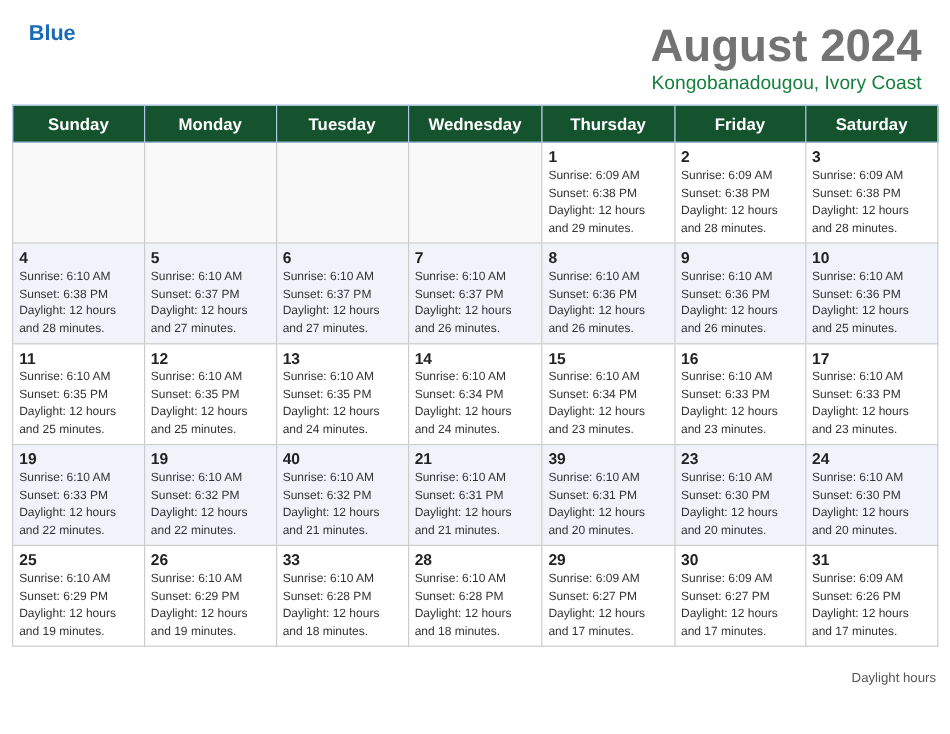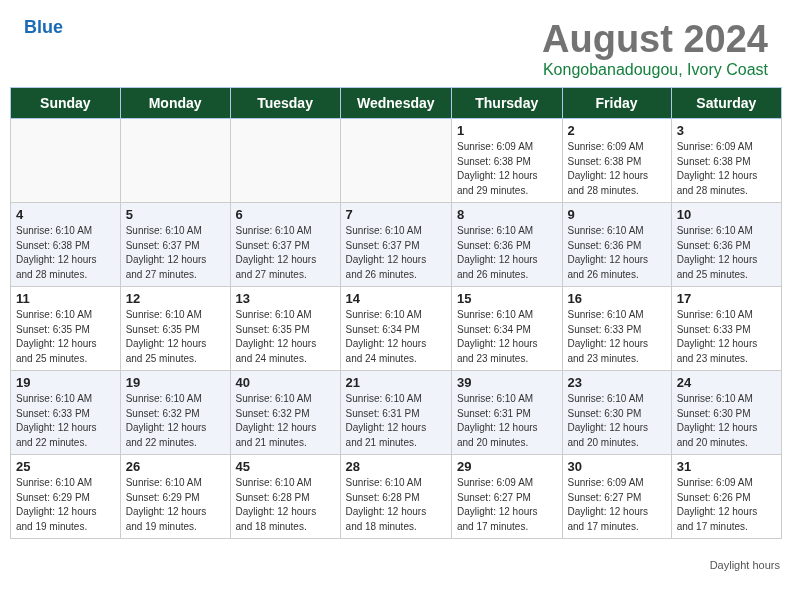--- a/index.html
+++ b/index.html
@@ -316,21 +316,21 @@
 and 19 minutes.</div>
           </td>
           <td>
             <span class="day-num">26</span>
             <div class="day-info" style="white-space: pre-line;">Sunrise: 6:10 AM
 Sunset: 6:29 PM
 Daylight: 12 hours
 and 19 minutes.</div>
           </td>
           <td>
-            <span class="day-num">45</span>
+            <span class="day-num">33</span>
             <div class="day-info" style="white-space: pre-line;">Sunrise: 6:10 AM
 Sunset: 6:28 PM
 Daylight: 12 hours
 and 18 minutes.</div>
           </td>
           <td>
             <span class="day-num">28</span>
             <div class="day-info" style="white-space: pre-line;">Sunrise: 6:10 AM
 Sunset: 6:28 PM
 Daylight: 12 hours

